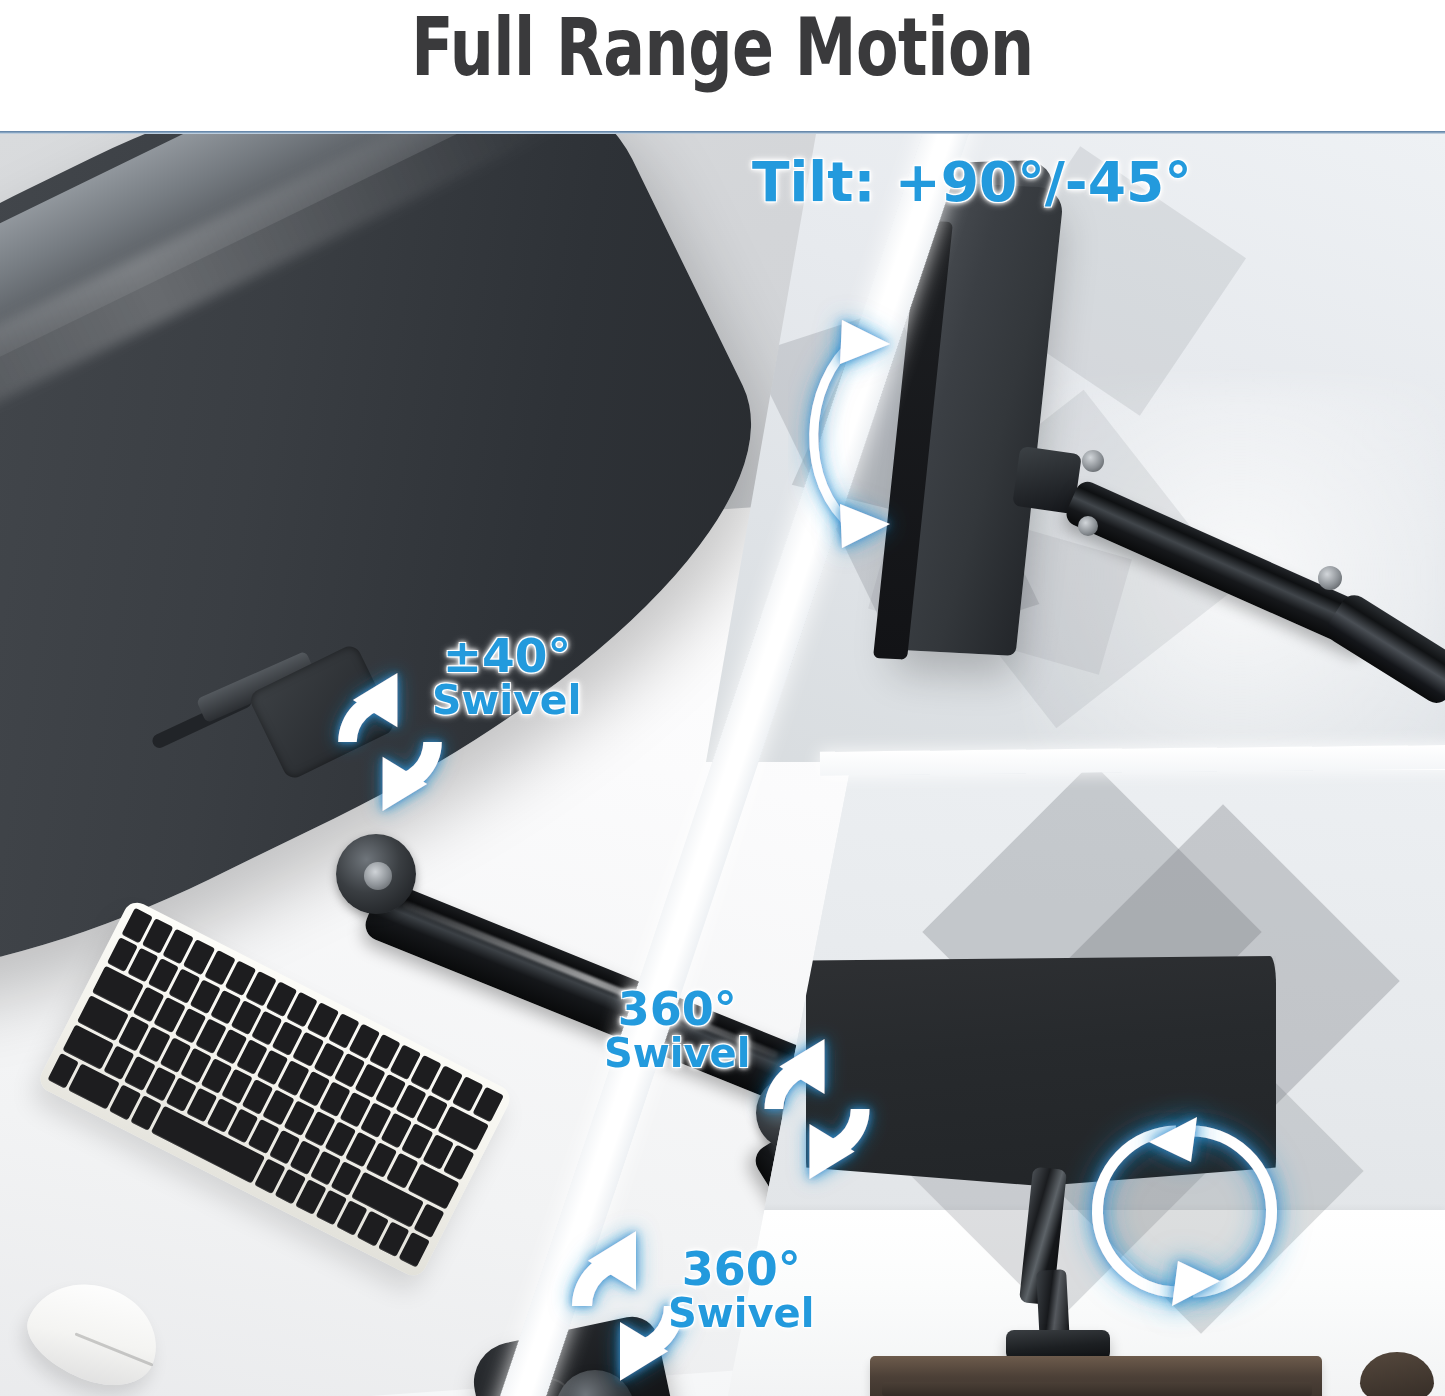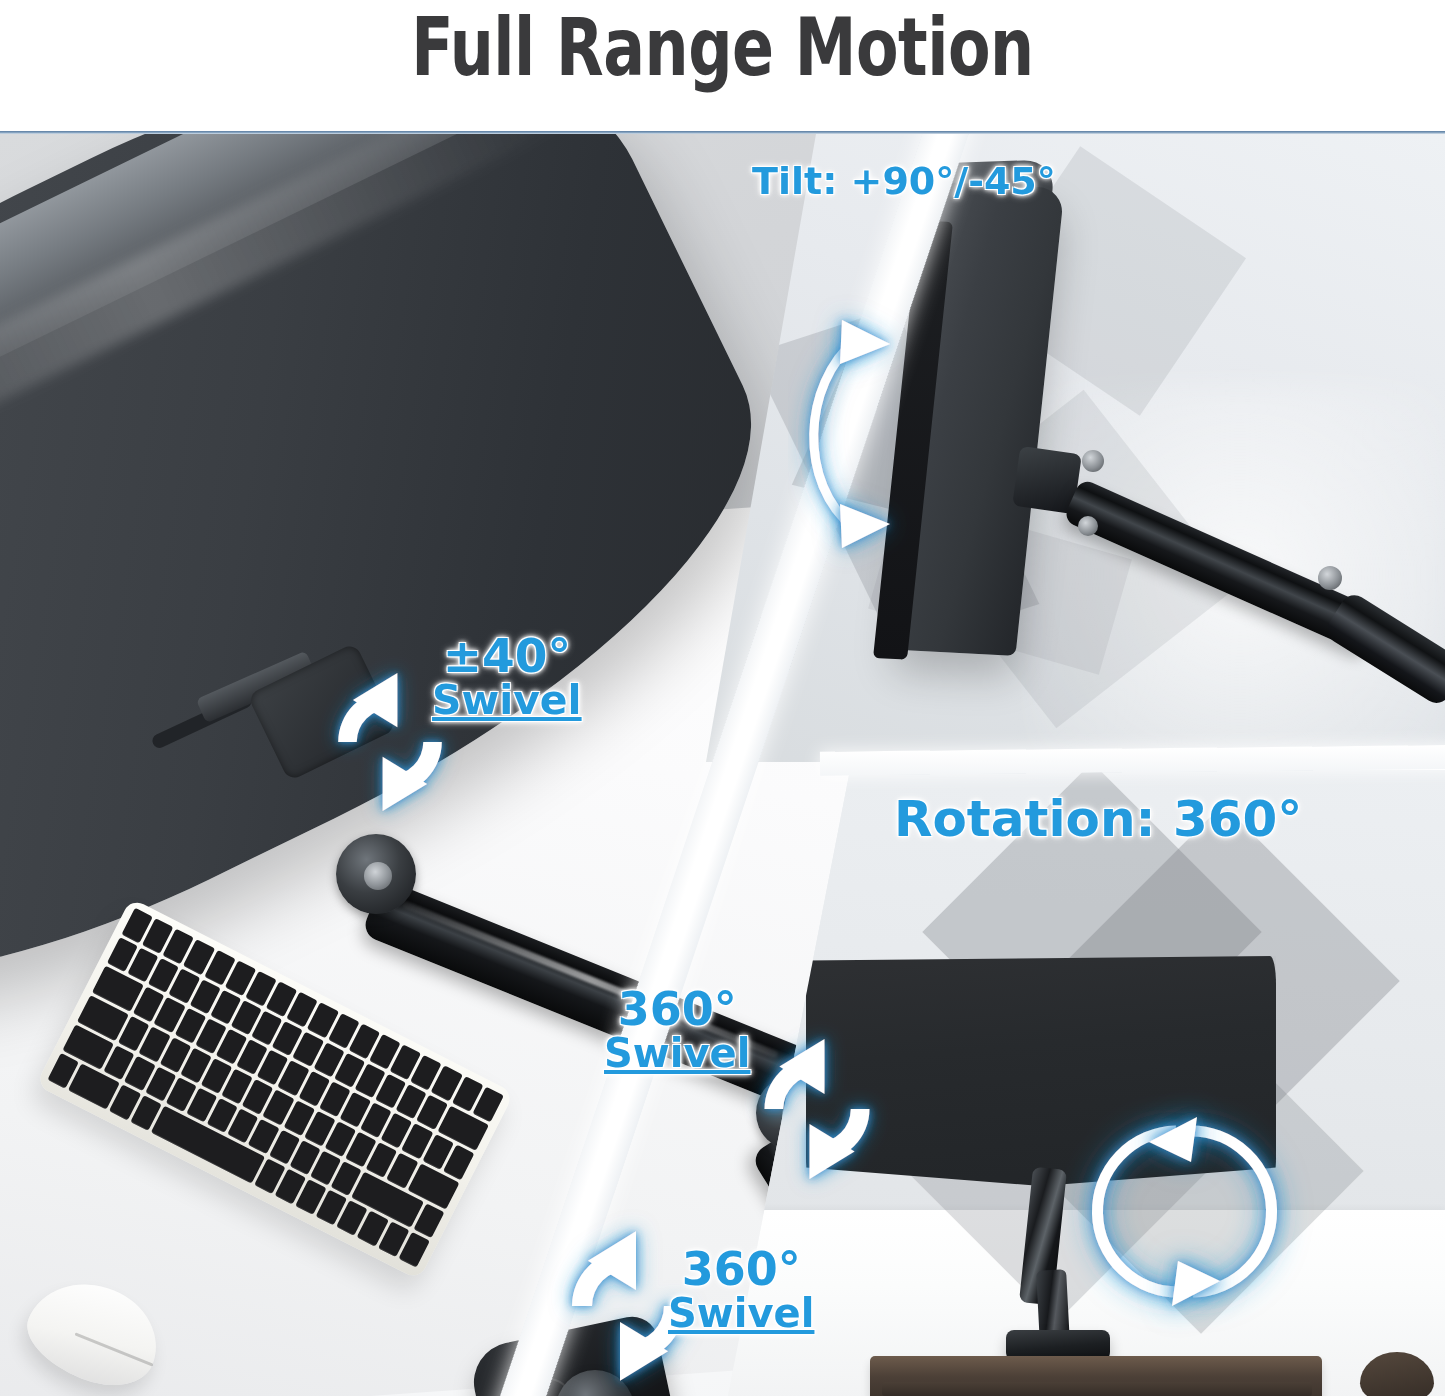--- a/index.html
+++ b/index.html
@@ -468,26 +468,26 @@
     font-family: "DejaVu Sans", "Liberation Sans", sans-serif;
     font-weight: bold;
     letter-spacing: 0px;
     text-shadow:
        0 0 5px #ffffff, 0 0 5px #ffffff, 0 0 9px #ffffff,
        1px 1px 0 #ffffff, -1px -1px 0 #ffffff,
        1px -1px 0 #ffffff, -1px 1px 0 #ffffff;
     white-space: nowrap;
     line-height: 1.02;
   }
-  .label-tilt     { left: 752px; top: 28px;  font-size: 38px; }
+  .label-tilt     { left: 752px; top: 20px;  font-size: 55px; }
   .label-rotation { left: 894px; top: 660px; font-size: 50px; }
   .label-swivel90 { left: 432px; top: 498px; font-size: 47px; text-align: center; }
   .label-swivel-mid { left: 604px; top: 852px; font-size: 46px; text-align: center; }
   .label-swivel-low { left: 668px; top: 1112px; font-size: 46px; text-align: center; }
-  .label .l2 { display: block; font-size: 0.87em; text-decoration: underline; }
+  .label .l2 { display: block; font-size: 0.87em; }
 </style>
 </head>
 <body>
 
 <div id="page">
 
   <div class="title-band">
     <div class="title-text">Full Range Motion</div>
   </div>
   <div class="title-rule"></div>
@@ -747,21 +747,20 @@
           <path d="M60 18 A 42 42 0 0 0 18 60 L33 60 A 27 27 0 0 1 60 33 Z"></path>
           <path d="M60 102 A 42 42 0 0 0 102 60 L87 60 A 27 27 0 0 1 60 87 Z"></path>
           <path d="M66 4 L66 48 L30 26 Z"></path>
           <path d="M54 116 L54 72 L90 94 Z"></path>
         </g>
       </svg>
     </div>
 
     <div class="label label-tilt">Tilt: +90°/-45°</div>
 
-    <div class="label label-rotation">Rotation: 360°</div>
 
     <div class="label label-swivel90">
       <span>±40°</span>
       <span class="l2">Swivel</span>
     </div>
 
     <div class="label label-swivel-mid">
       <span>360°</span>
       <span class="l2">Swivel</span>
     </div>

